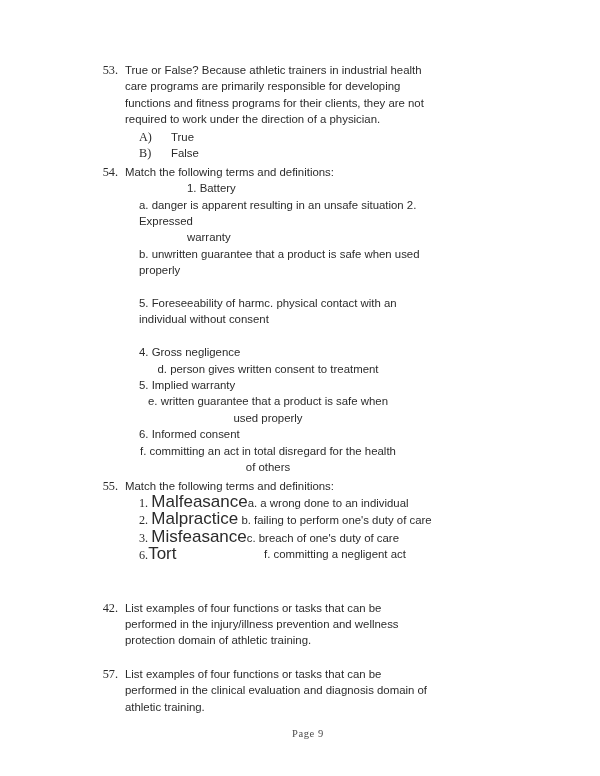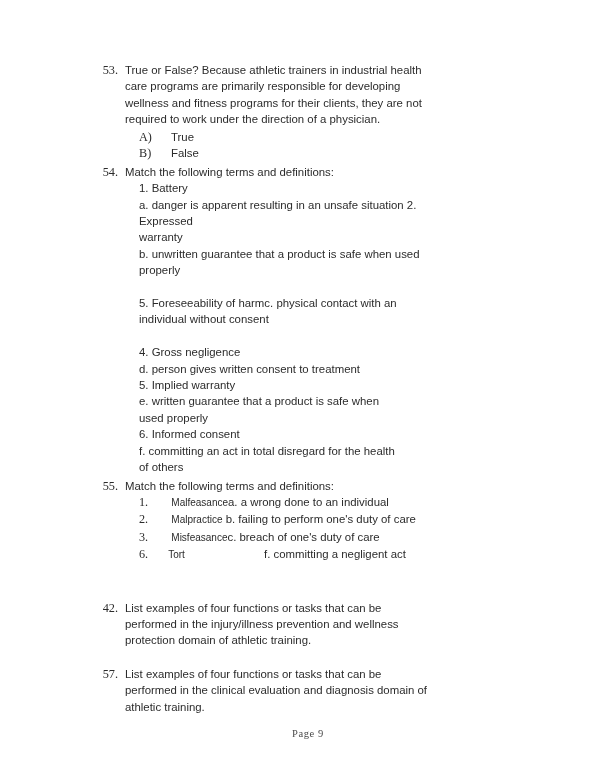--- a/index.html
+++ b/index.html
@@ -86,50 +86,51 @@
     position: relative;
     line-height: 16.4px;
     font-size: 11.4px;
     min-height: 16.4px;
   }
   
   .m54 .term {
     display: inline-block;
     width: 72px;
     vertical-align: top;
+    margin-left: 48px;
   }
   .m54 .def {
     display: inline-block;
     width: 320px;
     vertical-align: top;
   }
   .m54 .row-gap {
     height: 16.4px;
   }
   .m54 .wide-term {
     display: inline-block;
     width: 130px;
     vertical-align: top;
   }
   .m54 .wide-def {
     display: inline-block;
     width: 258px;
     vertical-align: top;
+    text-align: center;
   }
   .m54 .run-term {
     display: inline;
   }
   .m54 .run-def {
     display: inline;
   }
 
   
   .m55 .term {
-    font-size: 10px;
-    margin-left: 20px;
+    font-size: 17px;
   }
   .m55 .num {
     font-family: "Liberation Serif", serif;
     font-size: 12.2px;
   }
   .m55 .tabdef {
     display: inline-block;
     width: 125px;
     vertical-align: top;
   }
@@ -149,21 +150,21 @@
   }
 </style>
 </head>
 <body>
 
 <div class="page">
 
   <div class="q" style="margin-bottom:2px;">
     <span class="q-num">53.</span>
     <div class="q-body">
-      <p class="q-stem">True or False? Because athletic trainers in industrial health care programs are primarily responsible for developing wellness and fitness programs for their clients, they are not required to work under the direction of a physician.</p>
+      <p class="q-stem">True or False? Because athletic trainers in industrial health care programs are primarily responsible for developing functions and fitness programs for their clients, they are not required to work under the direction of a physician.</p>
       <div class="choices">
         <div class="choice">
           <span class="choice-letter">A)</span>
           <span class="choice-text">True</span>
         </div>
         <div class="choice">
           <span class="choice-letter">B)</span>
           <span class="choice-text">False</span>
         </div>
       </div>

